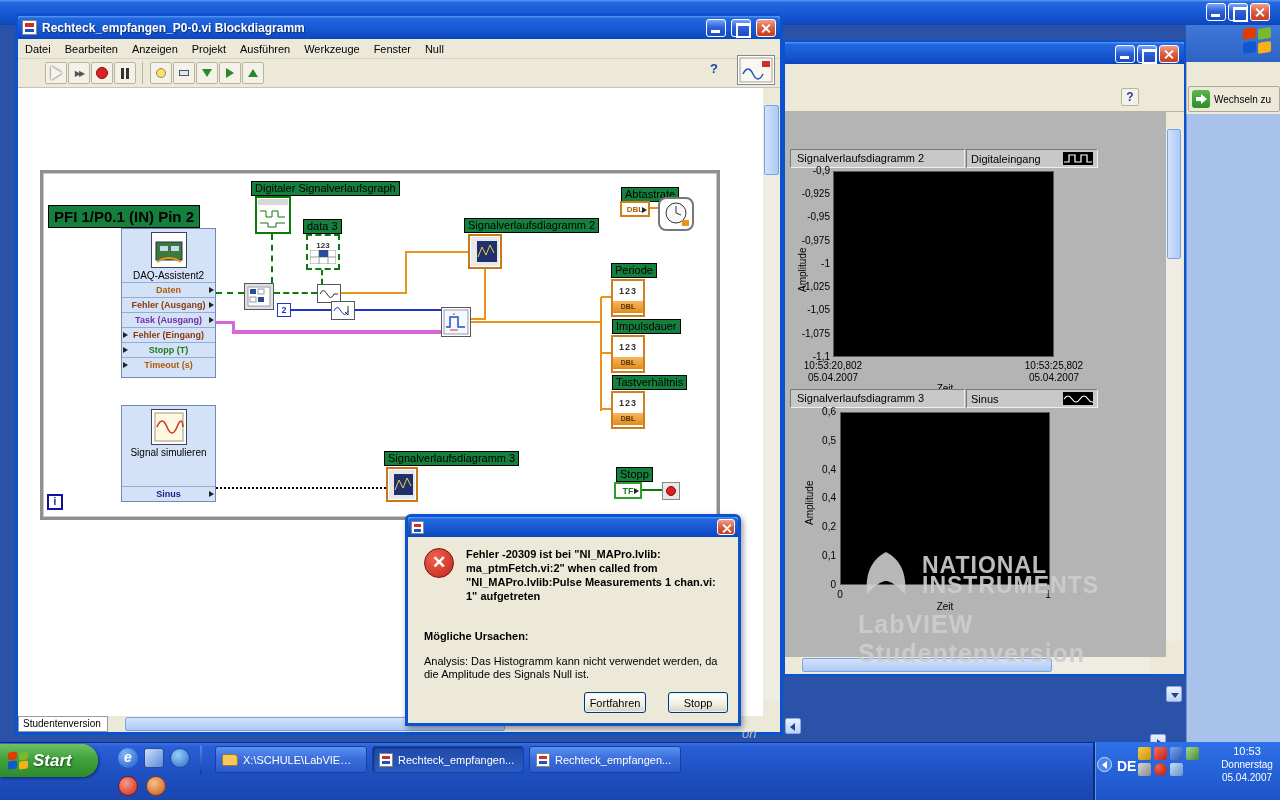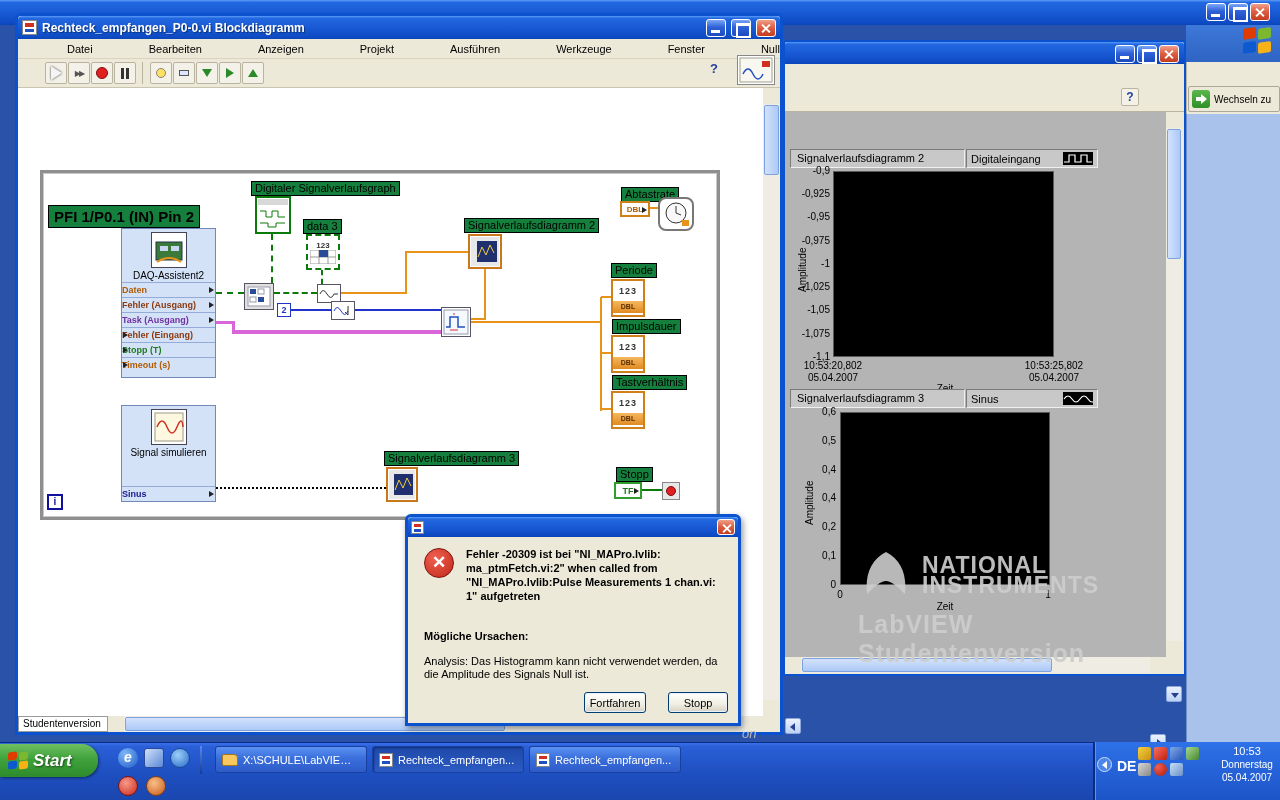--- a/index.html
+++ b/index.html
@@ -11,41 +11,41 @@
   .winbtn{width:20px;height:18px;border:1px solid #fff;border-radius:3px;
           background:linear-gradient(180deg,#7AA7F8,#2E61D8 45%,#1C4AC0);position:relative;flex:0 0 auto;}
   .winbtn.close{background:linear-gradient(180deg,#F0A08C,#DE6144 45%,#C43C20);}
   .glyph-min::after{content:"";position:absolute;left:4px;bottom:3px;width:9px;height:3px;background:#fff;}
   .glyph-max::after{content:"";position:absolute;left:4px;top:3px;width:11px;height:10px;border:2px solid #fff;border-top-width:3px;}
   .glyph-x::before,.glyph-x::after{content:"";position:absolute;left:8px;top:3px;width:2px;height:11px;background:#fff;}
   .glyph-x::before{transform:rotate(45deg);}.glyph-x::after{transform:rotate(-45deg);}
   .titletext{color:#fff;font-size:12px;font-weight:bold;text-shadow:1px 1px 1px #0A3078;white-space:nowrap;overflow:hidden;}
   
   .menubar{background:#ECE9D8;display:flex;align-items:center;font-size:11px;color:#000;}
-  .menuitem{padding:20px 7px;cursor:default;margin-left:42px;}
+  .menuitem{padding:20px 7px;cursor:default;}
   .toolbar{background:#ECE9D8;border-bottom:1px solid #C8C4B0;}
   .tbtn{position:absolute;width:22px;height:22px;border:1px solid #B8B4A0;border-radius:2px;background:#F4F2E8;
         display:flex;align-items:center;justify-content:center;}
   
   .sb-track{background:#EFEDE3;}
   .sb-thumb{background:linear-gradient(90deg,#D4E2FB,#ACC9F7);border:1px solid #7DA2E0;border-radius:2px;}
   .sb-thumb.h{background:linear-gradient(180deg,#D4E2FB,#ACC9F7);}
   .sb-btn{background:linear-gradient(180deg,#EAF1FD,#BBD2F5);border:1px solid #8CA8DC;border-radius:2px;position:relative;}
   .tri-up::after,.tri-down::after,.tri-left::after,.tri-right::after{content:"";position:absolute;}
   .tri-up::after{left:4px;top:5px;border-left:4px solid transparent;border-right:4px solid transparent;border-bottom:5px solid #27408F;}
   .tri-down::after{left:4px;top:6px;border-left:4px solid transparent;border-right:4px solid transparent;border-top:5px solid #27408F;}
   .tri-left::after{left:4px;top:4px;border-top:4px solid transparent;border-bottom:4px solid transparent;border-right:5px solid #27408F;}
   .tri-right::after{left:6px;top:4px;border-top:4px solid transparent;border-bottom:4px solid transparent;border-left:5px solid #27408F;}
   
   .dlabel{position:absolute;background:#15803d;border:1px solid #000;font-size:11px;line-height:13px;padding:0 3px;white-space:nowrap;}
   .wire{position:absolute;}
   .express{position:absolute;background:#D4E2F8;border:1px solid #7089B8;display:flex;flex-direction:column;}
   .ex-icon{width:36px;height:36px;margin:3px auto 1px;background:#fff;border:1px solid #445;display:flex;align-items:center;justify-content:center;}
   .ex-title{font-size:10px;text-align:center;line-height:13px;color:#000;}
-  .ex-row{height:15px;line-height:14px;font-size:9px;text-align:left;border-top:1px solid #93ABD6;position:relative;font-weight:bold;}
+  .ex-row{height:15px;line-height:14px;font-size:9px;text-align:center;border-top:1px solid #93ABD6;position:relative;font-weight:bold;}
   .arr-r::after{content:"";position:absolute;right:1px;top:4px;border-left:5px solid #222;border-top:3px solid transparent;border-bottom:3px solid transparent;}
   .arr-l::before{content:"";position:absolute;left:1px;top:4px;border-left:5px solid #222;border-top:3px solid transparent;border-bottom:3px solid transparent;}
   .rc0{color:#B05A00}.rc1{color:#8B3A10}.rc2{color:#7030A0}.rc3{color:#8B3A10}.rc4{color:#1F7A1F}.rc5{color:#B05A00}.rcSin{color:#1A1A8C}
   .term{position:absolute;background:#fff;display:flex;align-items:center;justify-content:center;}
   .num-ind{position:absolute;border:2px solid #D08018;background:#fff;}
   .num-ind .n123{display:block;text-align:center;font-size:9px;font-weight:bold;color:#333;line-height:20px;letter-spacing:1px;}
   .num-ind .dblband{display:block;height:12px;background:linear-gradient(#F5B860,#E08A20);font-size:7px;font-weight:bold;color:#5A3000;text-align:center;line-height:12px;}
   
   .xpbtn{position:absolute;border:1px solid #003C74;border-radius:3px;background:linear-gradient(180deg,#FFFFFF,#F2F0E4 55%,#D8D0C4);
          font-size:11px;color:#000;text-align:center;box-shadow:inset 0 0 0 1px #E8F0FA;}

